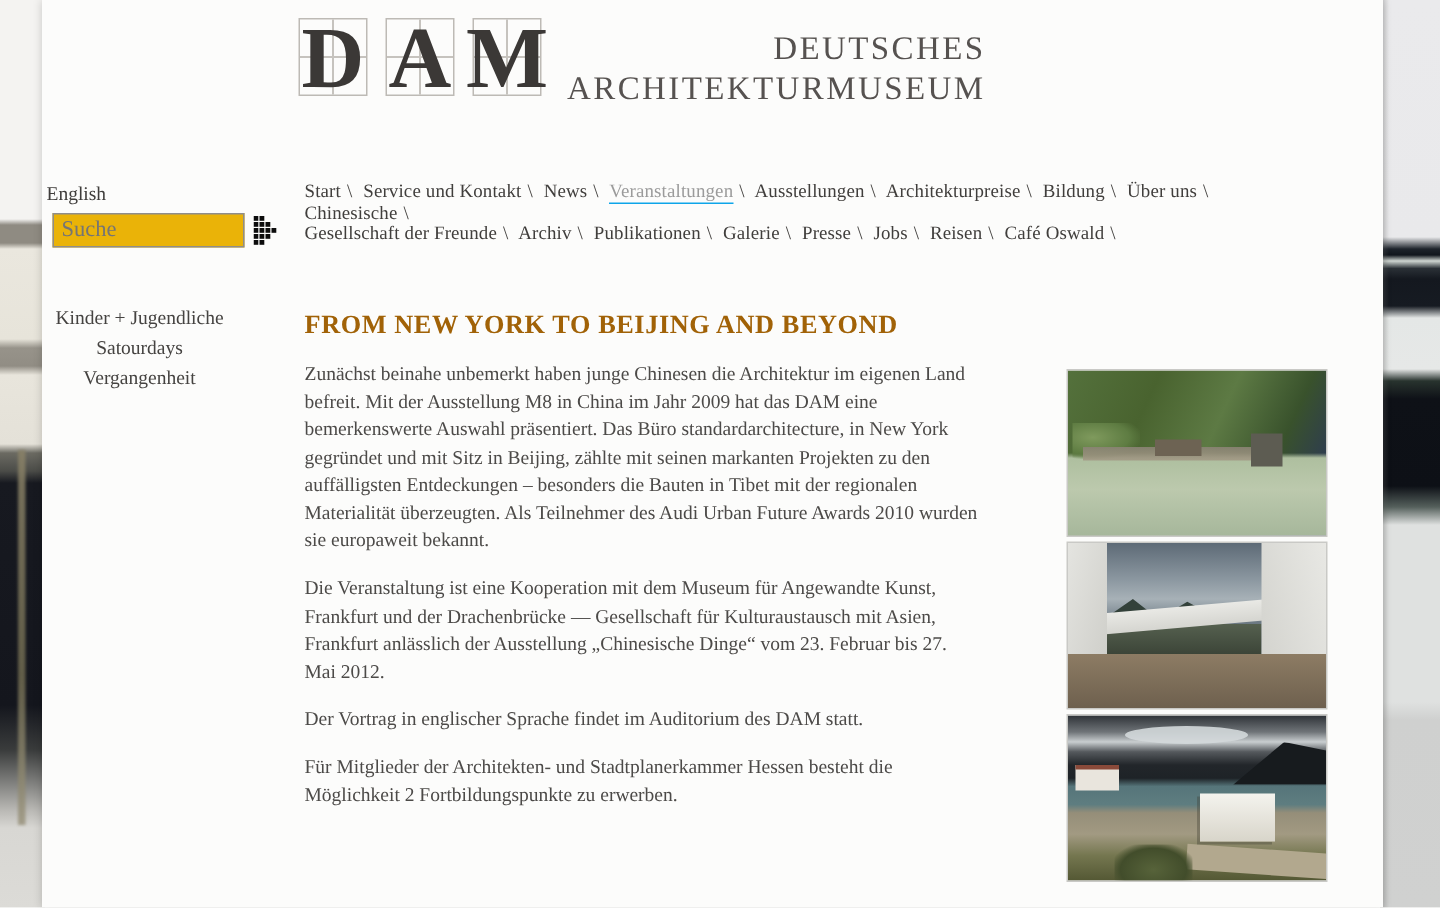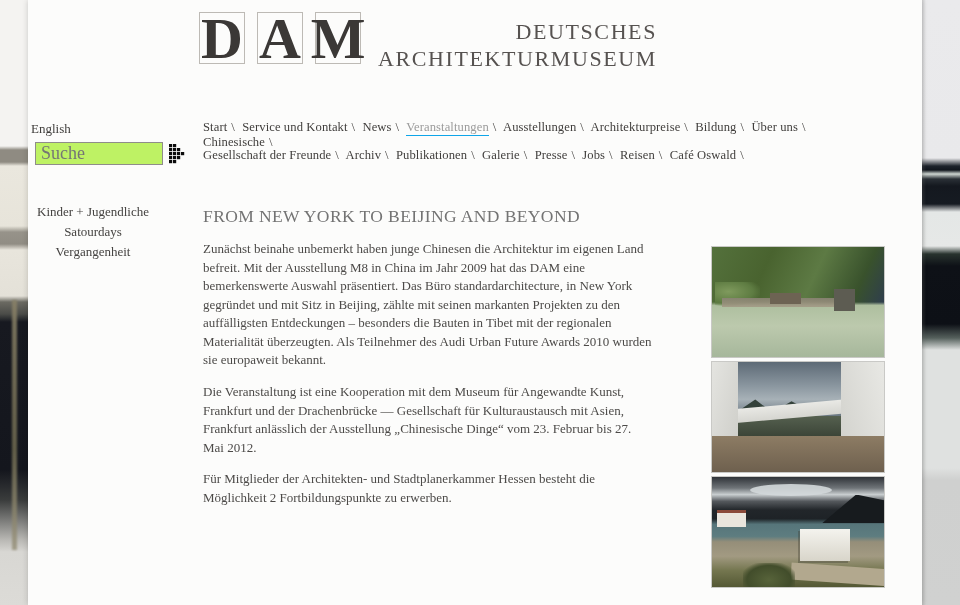--- a/index.html
+++ b/index.html
@@ -81,32 +81,32 @@
   .nav-row1{top:120px;}
   .nav-row2{top:148px;}
   .nav-item{cursor:pointer;color:#403e3c;margin-top:36px;}
   .nav-item.active{color:#9b9b9b;border-bottom:1px solid #0ea5e9;padding-bottom:1px;}
   .nav-sep{color:#403e3c;padding:0 4px;}
 
   
   .lang-link{position:absolute;left:3px;top:121px;font-size:13px;color:#3f3d3b;cursor:pointer;}
   .search-box{position:absolute;left:7px;top:142px;display:flex;align-items:center;}
   .search-input{
-    width:116px;height:19px;border:1px solid #8f8d8a;background:#bef264;
-    font-family:"Liberation Serif","DejaVu Serif",serif;font-size:18px;color:#555;
+    width:116px;height:19px;border:1px solid #8f8d8a;background:#eab308;
+    font-family:"Liberation Serif","DejaVu Serif",serif;font-size:15px;color:#555;
     padding:1px 5px;outline:none;border-radius:0;
   }
   .search-btn{margin-left:6px;width:22px;height:22px;background:none;border:none;padding:0;cursor:pointer;display:flex;align-items:center;}
   .side-menu{position:absolute;left:9px;top:202px;font-size:13px;color:#454341;}
   .side-item{line-height:20px;cursor:pointer;text-align:center;}
 
   
   .article-title{
     position:absolute;left:175px;top:206px;
-    font-size:17.5px;letter-spacing:.4px;color:#737373;font-weight:normal;margin:0;
+    font-size:17.5px;letter-spacing:.4px;color:#a16207;font-weight:bold;margin:0;
   }
   .article-body{position:absolute;left:175px;top:240px;width:450px;}
   .para{
     font-size:13px;line-height:1.43;color:#4c4a48;margin:0 0 13px 0;
     white-space:pre-line;
   }
 
   
   .photos{position:absolute;left:683px;top:246px;width:174px;}
   .photo{
@@ -237,20 +237,21 @@
     <div class="side-menu">
       <div class="side-item">Kinder + Jugendliche</div>
       <div class="side-item">Satourdays</div>
       <div class="side-item">Vergangenheit</div>
     </div>
 
     <h1 class="article-title">FROM NEW YORK TO BEIJING AND BEYOND</h1>
     <div class="article-body">
       <p class="para">Zunächst beinahe unbemerkt haben junge Chinesen die Architektur im eigenen Land befreit. Mit der Ausstellung M8 in China im Jahr 2009 hat das DAM eine bemerkenswerte Auswahl präsentiert. Das Büro standardarchitecture, in New York gegründet und mit Sitz in Beijing, zählte mit seinen markanten Projekten zu den auffälligsten Entdeckungen – besonders die Bauten in Tibet mit der regionalen Materialität überzeugten. Als Teilnehmer des Audi Urban Future Awards 2010 wurden sie europaweit bekannt.</p>
       <p class="para">Die Veranstaltung ist eine Kooperation mit dem Museum für Angewandte Kunst, Frankfurt und der Drachenbrücke — Gesellschaft für Kulturaustausch mit Asien, Frankfurt anlässlich der Ausstellung „Chinesische Dinge“ vom 23. Februar bis 27. Mai 2012.</p>
+      <p class="para">Der Vortrag in englischer Sprache findet im Auditorium des DAM statt.</p>
       <p class="para">Für Mitglieder der Architekten- und Stadtplanerkammer Hessen besteht die Möglichkeit 2 Fortbildungspunkte zu erwerben.</p>
     </div>
 
     <div class="photos">
       <div class="photo" id="photo1">
         <div class="p1-trees"></div>
         <div class="p1-shore"></div>
         <div class="p1-hut"></div>
         <div class="p1-tower"></div>
       </div>

